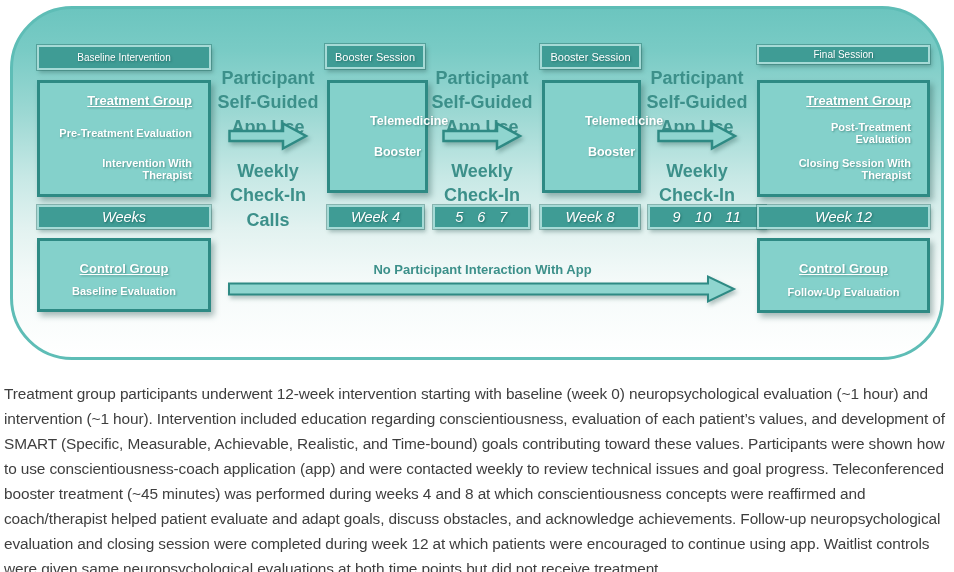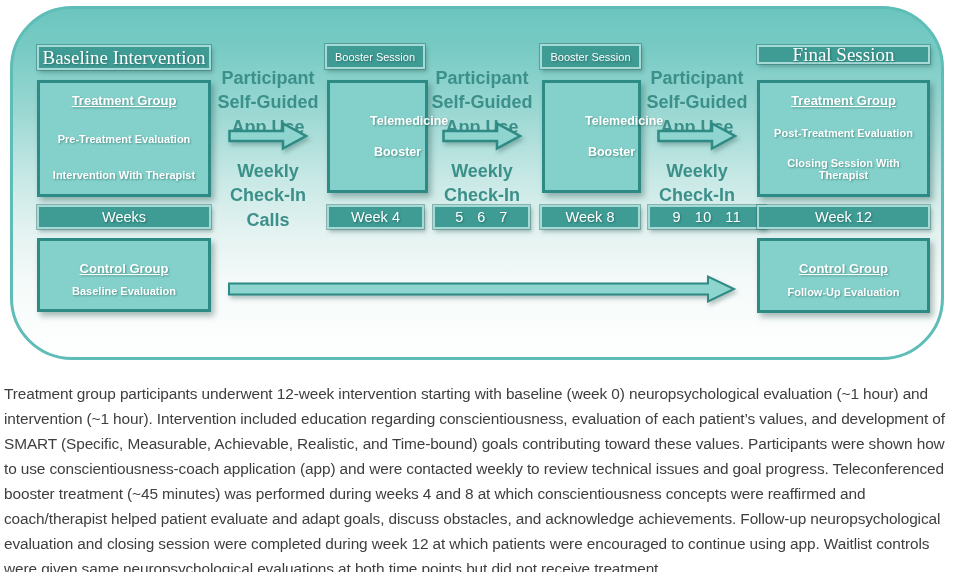--- a/index.html
+++ b/index.html
@@ -10,29 +10,29 @@
   .diagram-bg{position:absolute;left:10px;top:6px;width:928px;height:348px;
     border:3px solid #5ebdb6;border-radius:62px;box-sizing:content-box;
     background:linear-gradient(180deg,#6cc5bf 0%,#79cbc5 12%,#9cd8d3 30%,
       #c6e8e5 48%,#e2f2f0 63%,#f4faf9 78%,#ffffff 100%);}
 
   
   .hdr{position:absolute;background:#3f9c95;border:2px solid #a6dad6;
     box-shadow:0 0 0 1px rgba(42,112,106,.45),2px 3px 4px rgba(40,85,80,.35);
     color:#fff;display:flex;align-items:center;justify-content:center;
     text-shadow:1px 1px 2px rgba(10,70,65,.5);box-sizing:border-box;}
-  .f15{font-size:19px;font-family:Liberation Serif, serif;} .f11{font-size:11px;} .f14{font-size:14.5px;}
+  .f15{font-size:10px;} .f11{font-size:11px;} .f14{font-size:14.5px;font-style:italic;}
   .nums{word-spacing:9px;letter-spacing:.5px;}
 
   
   .panel{position:absolute;background:#84d1cb;border:3px solid #2e8a84;
     box-shadow:3px 4px 6px rgba(40,85,80,.4);color:#fff;text-align:center;
     text-shadow:1px 1px 2px rgba(10,70,65,.45);box-sizing:border-box;
     display:flex;flex-direction:column;padding-left:40px;}
-  .sb{justify-content:space-between;padding:10px 4px 13px;}
+  .sb{justify-content:space-between;padding:10px 16px 13px;text-align:right;}
   .cb{justify-content:space-between;padding:20px 4px 12px;}
   .cc{justify-content:center;gap:17px;}
   .ptitle{font-weight:bold;text-decoration:underline;font-size:13px;}
   .prow{font-weight:bold;font-size:11px;}
   .tele{font-weight:bold;font-size:12.5px;}
 
   
   .gaptext{position:absolute;color:#3c908a;font-weight:bold;font-size:18px;
     text-align:center;line-height:1.36;white-space:pre-line;}
 
@@ -113,20 +113,21 @@
   <div class="hdr f14 nums" style="left:433px;top:205px;width:97px;height:24px">5 6 7</div>
   <div class="hdr f14" style="left:540px;top:205px;width:100px;height:24px">Week 8</div>
   <div class="hdr f14 nums" style="left:648px;top:205px;width:118px;height:24px">9 10 11</div>
   <div class="hdr f14" style="left:757px;top:205px;width:173px;height:24px">Week 12</div>
 
   <div class="panel cb" style="left:37px;top:238px;width:174px;height:74px">
     <div class="ptitle">Control Group</div>
     <div class="prow">Baseline Evaluation</div>
   </div>
 
+  <div class="nolabel" style="left:230px;top:262px;width:505px">No Participant Interaction With App</div>
   <svg class="arrow" style="left:228px;top:275px" width="509" height="28" viewBox="0 0 509 28">
     <polygon points="1,8.5 480,8.5 480,1.5 506,14 480,26.5 480,19.5 1,19.5" fill="#8fd5cf" stroke="#2e8a84" stroke-width="2"></polygon>
   </svg>
 
   <div class="panel cb" style="left:757px;top:238px;width:173px;height:75px">
     <div class="ptitle">Control Group</div>
     <div class="prow">Follow-Up Evaluation</div>
   </div>
 
   <div class="caption">Treatment group participants underwent 12-week intervention starting with baseline (week 0) neuropsychological evaluation (~1 hour) and intervention (~1 hour). Intervention included education regarding conscientiousness, evaluation of each patient’s values, and development of SMART (Specific, Measurable, Achievable, Realistic, and Time-bound) goals contributing toward these values. Participants were shown how to use conscientiousness-coach application (app) and were contacted weekly to review technical issues and goal progress. Teleconferenced booster treatment (~45 minutes) was performed during weeks 4 and 8 at which conscientiousness concepts were reaffirmed and coach/therapist helped patient evaluate and adapt goals, discuss obstacles, and acknowledge achievements. Follow-up neuropsychological evaluation and closing session were completed during week 12 at which patients were encouraged to continue using app. Waitlist controls were given same neuropsychological evaluations at both time points but did not receive treatment.</div>

